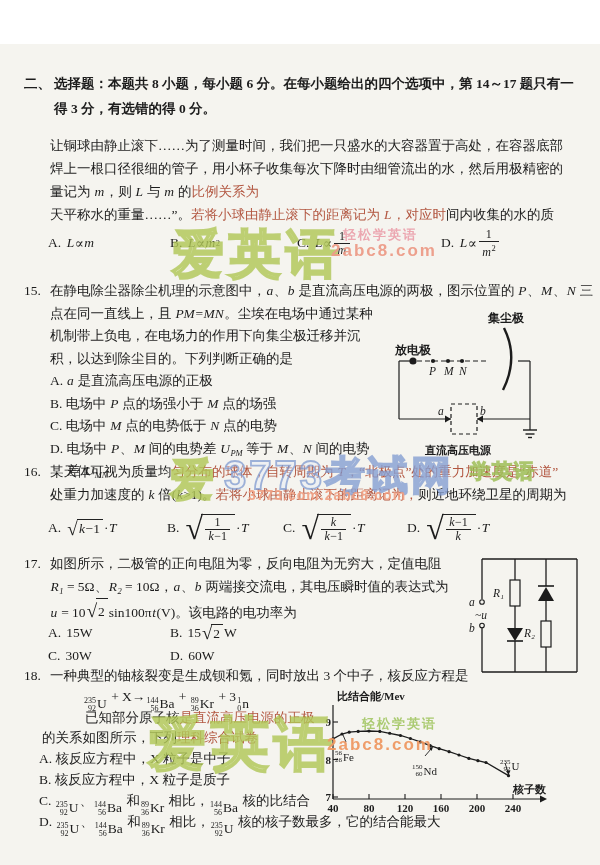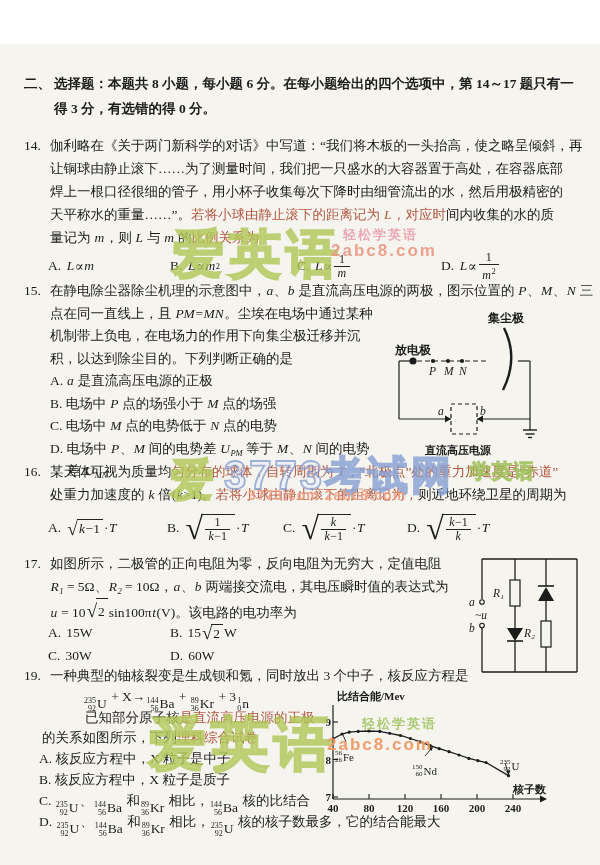--- a/index.html
+++ b/index.html
@@ -48,25 +48,24 @@
 </head>
 <body>
 
 <div class="page">
 
   <div class="blk hd" id="header" style="top:27px;">
       <div class="ln" style="line-height: 25.4px; height: 25.4px;"><span class="qno" style="width: 30px;">二、</span>选择题：本题共 8 小题，每小题 6 分。在每小题给出的四个选项中，第 14～17 题只有一</div>
       <div class="ln" style="line-height: 25.4px; height: 25.4px; padding-left: 30px;">得 3 分，有选错的得 0 分。</div>
     </div>
   <div class="blk" id="q14" style="top:90px;">
-      <div class="ln" style="line-height: 23px; height: 23px;"><span class="qno">14.</span>伽利略在《关于两门新科学的对话》中写道：“我们将木板的一头抬高，使之略呈倾斜，再</div>
       <div class="ln" style="line-height: 23px; height: 23px; padding-left: 26px;">让铜球由静止滚下……为了测量时间，我们把一只盛水的大容器置于高处，在容器底部</div>
       <div class="ln" style="line-height: 23px; height: 23px; padding-left: 26px;">焊上一根口径很细的管子，用小杯子收集每次下降时由细管流出的水，然后用极精密的</div>
+      <div class="ln" style="line-height: 23px; height: 23px; padding-left: 26px;">量记为 <span class="var">m</span>，则 <span class="var">L</span> 与 <span class="var">m</span> 的<span class="rd">比例关系为</span></div>
       <div class="ln" style="line-height: 23px; height: 23px; padding-left: 26px;">天平称水的重量……”。<span class="rd">若将小球由静止滚下的距离记为 </span><span class="var rd">L</span><span class="rd">，对应时</span>间内收集的水的质</div>
-      <div class="ln" style="line-height: 23px; height: 23px; padding-left: 26px;">量记为 <span class="var">m</span>，则 <span class="var">L</span> 与 <span class="var">m</span> 的<span class="rd">比例关系为</span></div>
       <div class="opts" style="height: 34px;">
         <div class="opt" style="left: 24px; top: 0px; height: 34px;"><span class="olabel">A.</span><span class="var">L</span>∝<span class="var">m</span></div>
         <div class="opt" style="left: 146px; top: 0px; height: 34px;"><span class="olabel">B.</span><span class="var">L</span>∝<span class="var">m</span><span class="ssup">2</span></div>
         <div class="opt" style="left: 273px; top: 0px; height: 34px;"><span class="olabel">C.</span><span class="var">L</span>∝<span class="frac">
             <span class="fn">1</span>
             <span class="fd"><span class="var">m</span></span>
           </span></div>
         <div class="opt" style="left: 417px; top: 0px; height: 34px;"><span class="olabel">D.</span><span class="var">L</span>∝<span class="frac">
             <span class="fn">1</span>
             <span class="fd"><span class="var">m</span><span class="ssup">2</span></span>
@@ -126,21 +125,21 @@
         <div class="opt" style="left: 24px; top: 0px; height: 23px;"><span class="olabel">A.</span>15W</div>
         <div class="opt" style="left: 146px; top: 0px; height: 23px;"><span class="olabel">B.</span>15 <span class="sq">
             <span class="rad">√</span>
             <span class="sqc">2</span>
           </span>W</div>
         <div class="opt" style="left: 24px; top: 23px; height: 23px;"><span class="olabel">C.</span>30W</div>
         <div class="opt" style="left: 146px; top: 23px; height: 23px;"><span class="olabel">D.</span>60W</div>
       </div>
     </div>
   <div class="blk" id="q18" style="top:622px;">
-      <div class="ln" style="line-height: 20.8px; height: 20.8px;"><span class="qno">19.</span>一种典型的铀核裂变是生成钡和氪，同时放出 3 个中子，核反应方程是</div>
+      <div class="ln" style="line-height: 20.8px; height: 20.8px;"><span class="qno">18.</span>一种典型的铀核裂变是生成钡和氪，同时放出 3 个中子，核反应方程是</div>
       <div class="ln" style="line-height: 20.8px; height: 20.8px; padding-left: 59px;"><span class="nuc">
           <span class="ns">
             <span>235</span>
             <span>92</span>
           </span>
           <span class="nsym">U</span>
         </span> + X→<span class="nuc">
           <span class="ns">
             <span>144</span>
             <span>56</span>

